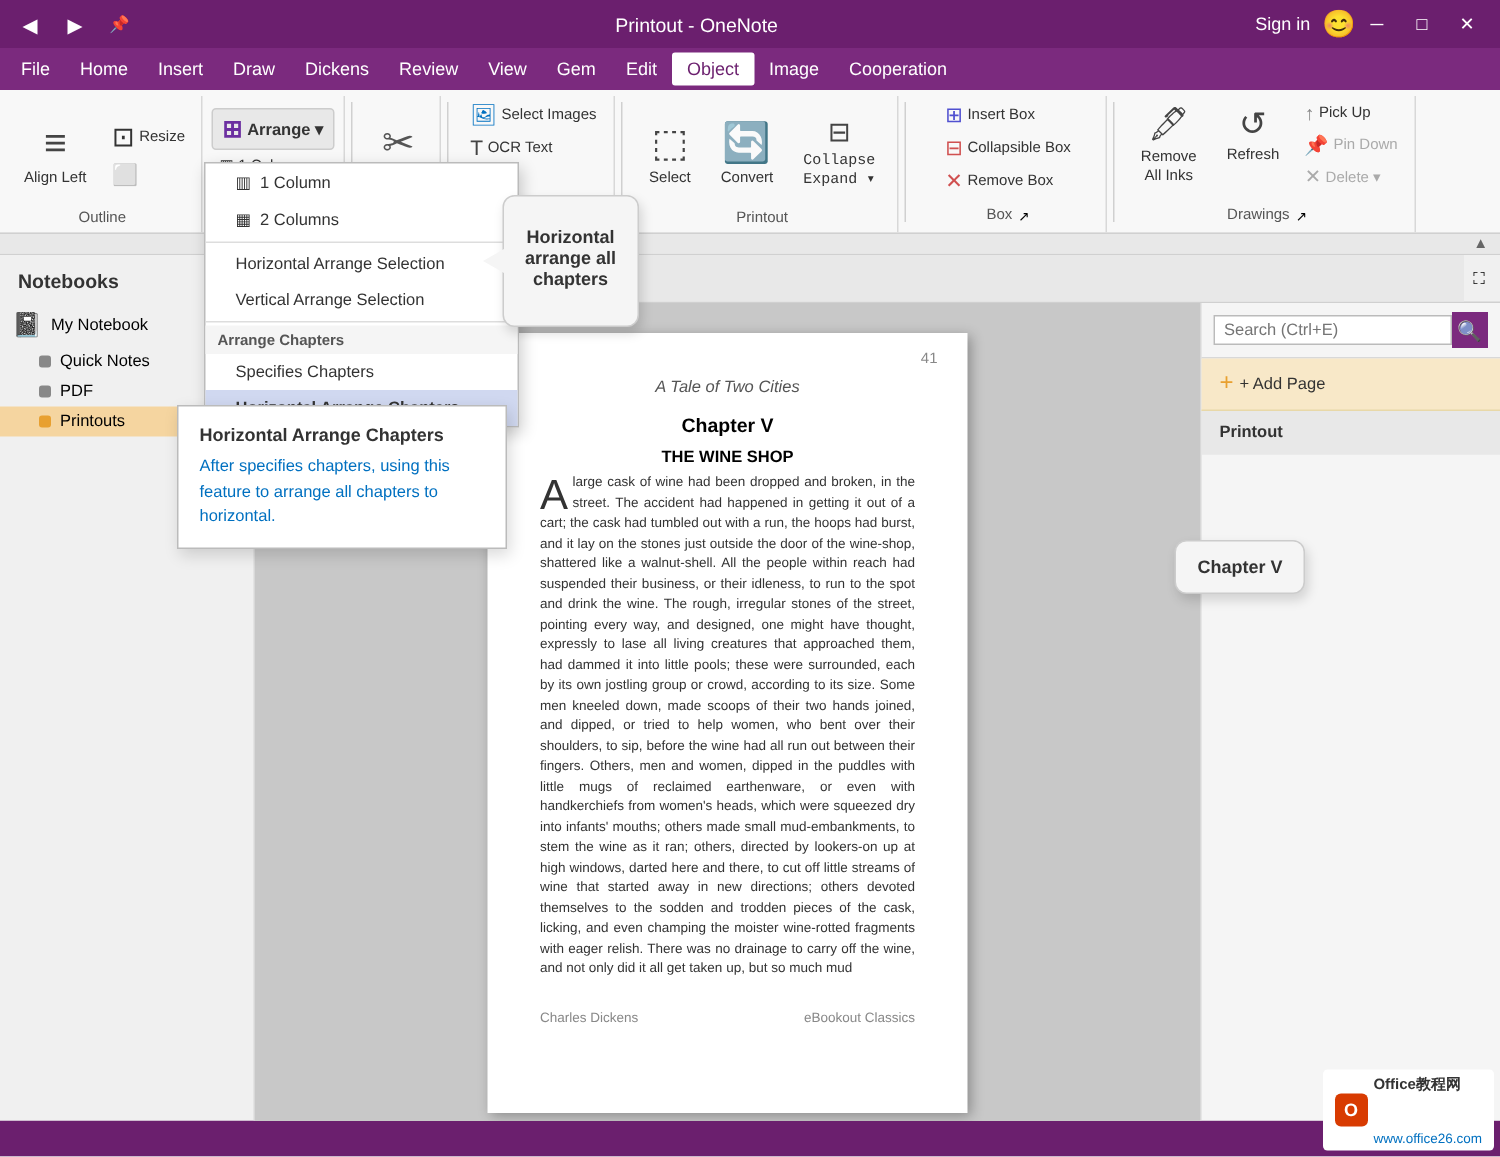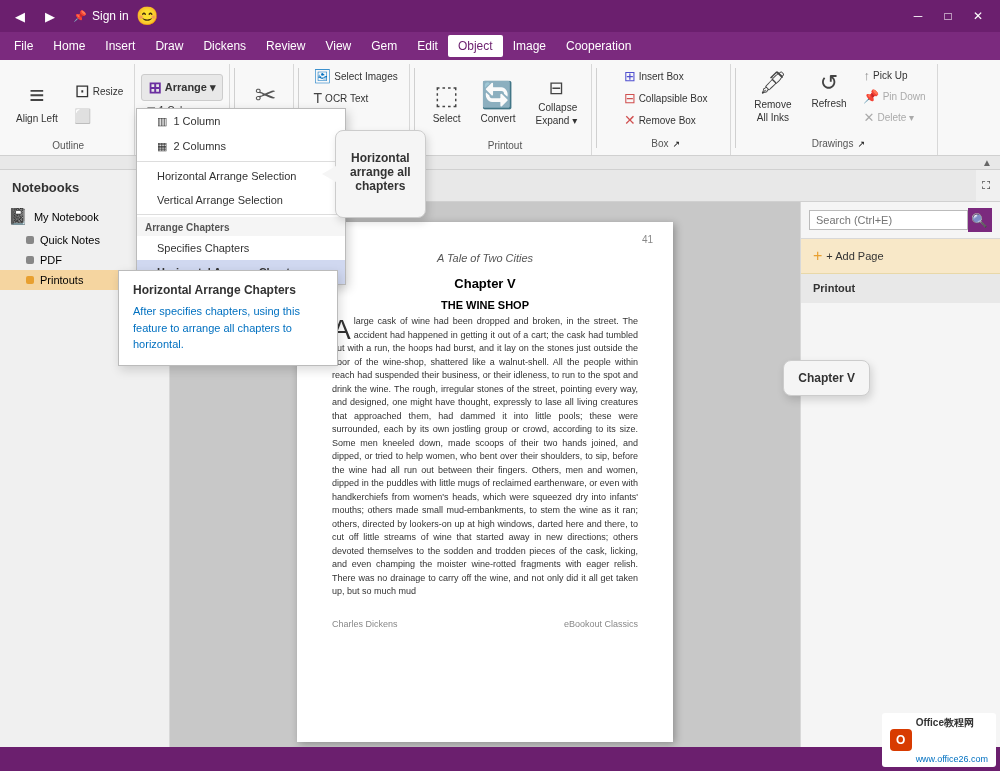--- a/index.html
+++ b/index.html
@@ -277,21 +277,21 @@
       flex: 1;
       display: flex;
       justify-content: center;
       align-items: flex-start;
       padding: 20px;
       overflow-y: auto;
       background: #c8c8c8;
     }
     #document-page {
       background: white;
-      width: 376px;
+      width: 320px;
       min-height: 520px;
       padding: 30px 35px;
       box-shadow: 2px 2px 8px rgba(0,0,0,0.3);
       position: relative;
     }
     .doc-header { text-align: center; margin-bottom: 12px; }
     .doc-series { font-size: 11px; font-style: italic; color: #555; }
     .doc-page-num { font-size: 10px; color: #888; position: absolute; top: 12px; right: 20px; }
     .doc-chapter { font-size: 13px; font-weight: bold; text-align: center; margin: 8px 0; }
     .doc-subtitle { font-size: 11px; text-align: center; font-weight: bold; margin-bottom: 4px; }
@@ -413,20 +413,21 @@
   </style>
 </head>
 <body>
 
 <div id="title-bar">
   <div id="title-nav">
     <div class="nav-btn">◀</div>
     <div class="nav-btn">▶</div>
     <div class="nav-btn" style="font-size:11px;">📌</div>
   </div>
+  <div id="app-title">Printout - OneNote</div>
   <div id="signin-area">
     <span>Sign in</span>
   </div>
   <span class="emoji-face">😊</span>
   <div class="win-controls">
     <div class="win-btn">─</div>
     <div class="win-btn">□</div>
     <div class="win-btn close">✕</div>
   </div>
 </div>
@@ -522,21 +523,21 @@
         <div class="big-btn">
           <span class="big-icon">⬚</span>
           <span class="big-label">Select</span>
         </div>
         <div class="big-btn">
           <span class="big-icon">🔄</span>
           <span class="big-label">Convert</span>
         </div>
         <div class="big-btn">
           <span class="big-icon" style="font-size:18px;">⊟</span>
-          <span class="big-label" style="text-align:right;line-height:1.3;">Collapse<br>Expand ▾</span>
+          <span class="big-label" style="text-align:right;line-height:1.3;font-family:Liberation Mono, monospace;">Collapse<br>Expand ▾</span>
         </div>
       </div>
       <div class="ribbon-group-label">Printout</div>
     </div>
 
     <div class="sep-v"></div>
 
     <div class="ribbon-group group-box">
       <div style="display:flex;flex-direction:column;gap:2px;flex:1;padding-top:2px;">
         <div class="ribbon-btn-small">

